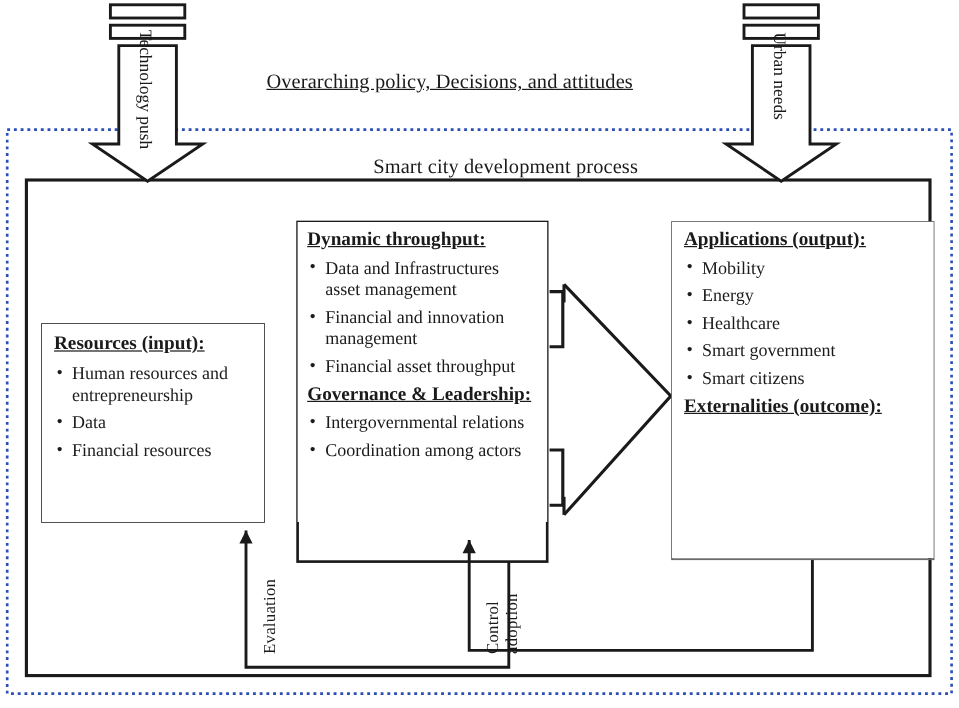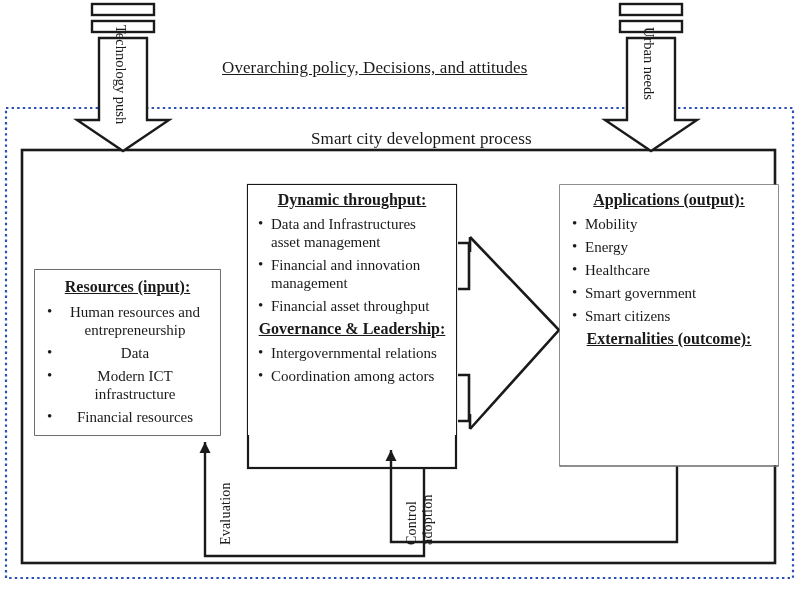--- a/index.html
+++ b/index.html
@@ -3,21 +3,21 @@
 <meta charset="utf-8">
 <style>
   html,body{margin:0;padding:0;background:#ffffff;}
   body{width:799px;height:590px;overflow:hidden;
        font-family:"Liberation Serif","DejaVu Serif",serif;color:#1a1a1a;}
   #stage{position:relative;width:799px;height:590px;}
   svg.layer{position:absolute;left:0;top:0;width:799px;height:590px;}
   .txt{position:absolute;}
   .hdr{font-size:17px;letter-spacing:.1px;white-space:nowrap;}
   .boxtitle{font-size:16px;font-weight:bold;text-decoration:underline;
-            display:block;text-align:center;line-height:1.18;}
+            display:block;line-height:1.18;}
   ul.bl{list-style:none;margin:0;padding:0;}
   ul.bl li{font-size:15px;line-height:1.2;position:relative;
            padding-left:15px;margin:0 0 5px 0;}
   ul.bl li:before{content:"\2022";position:absolute;left:2px;top:-1px;font-size:15px;}
   .panel{position:absolute;box-sizing:border-box;background:#fff;}
   .vlabel{position:absolute;font-size:14.5px;white-space:nowrap;
           transform-origin:0 0;}
   .arrowlabel{position:absolute;font-size:14px;white-space:nowrap;
               transform-origin:0 0;letter-spacing:.2px;}
   #resources{left:35px;top:270px;width:185px;height:165px;padding:8px 10px 0 10px;}
@@ -79,24 +79,23 @@
   <div class="vlabel" style="left:657px;top:27px;transform:rotate(90deg);">Urban needs</div>
 
   <div class="arrowlabel" style="left:218px;top:545px;transform:rotate(-90deg);">Evaluation</div>
 
   <div class="arrowlabel" style="left:404px;top:545px;transform:rotate(-90deg);">Control</div>
 
   <div class="arrowlabel" style="left:420px;top:545px;transform:rotate(-90deg);">adoption</div>
 
   <div class="panel" id="resources">
     <span class="boxtitle">Resources (input):</span>
-    <ul class="bl" style="margin-top:6px;text-align:center;">
+    <ul class="bl" style="margin-top:6px;">
       <li>Human resources and entrepreneurship</li>
       <li>Data</li>
-      <li>Modern ICT infrastructure</li>
       <li>Financial resources</li>
     </ul>
   </div>
 
   <div class="panel" id="throughput">
     <span class="boxtitle">Dynamic throughput:</span>
     <ul class="bl" style="margin-top:5px;">
       <li>Data and Infrastructures asset management</li>
       <li>Financial and innovation management</li>
       <li>Financial asset throughput</li>

